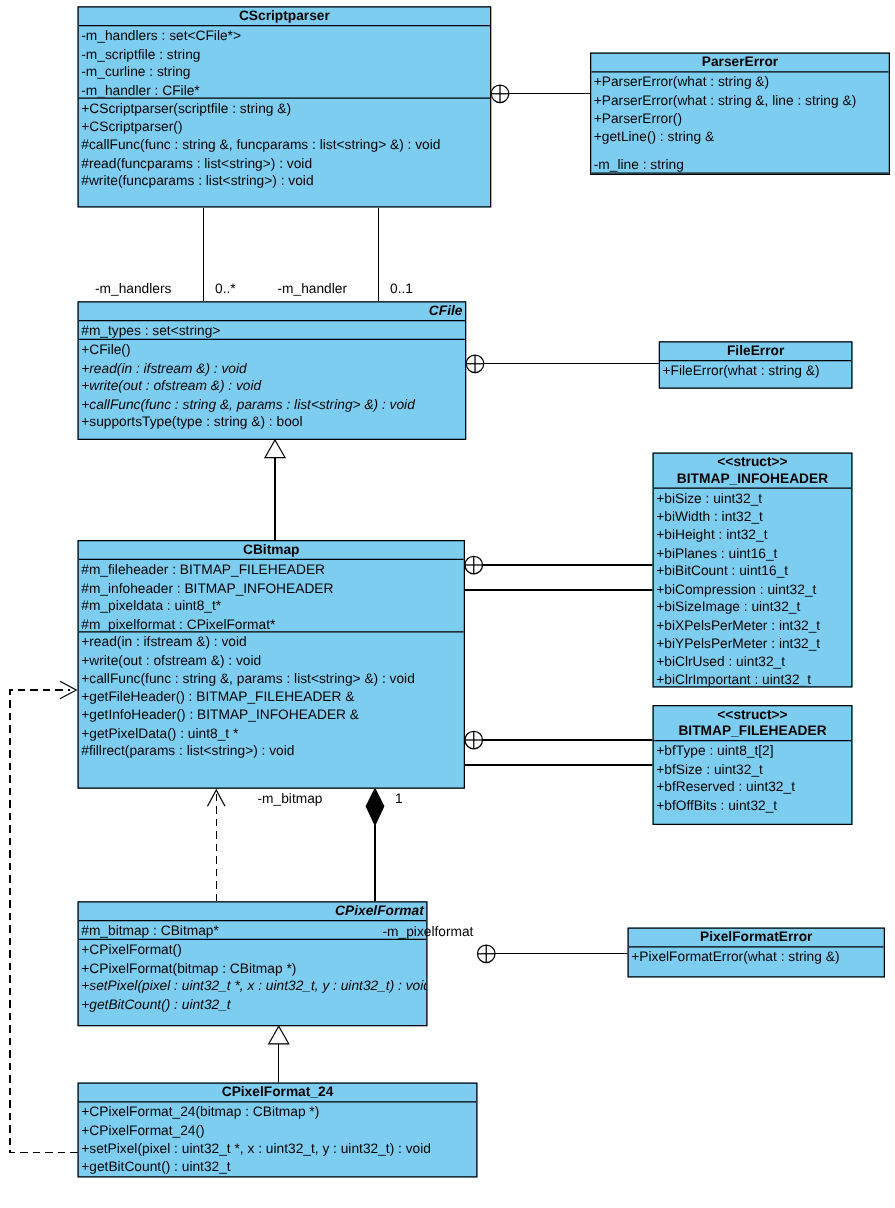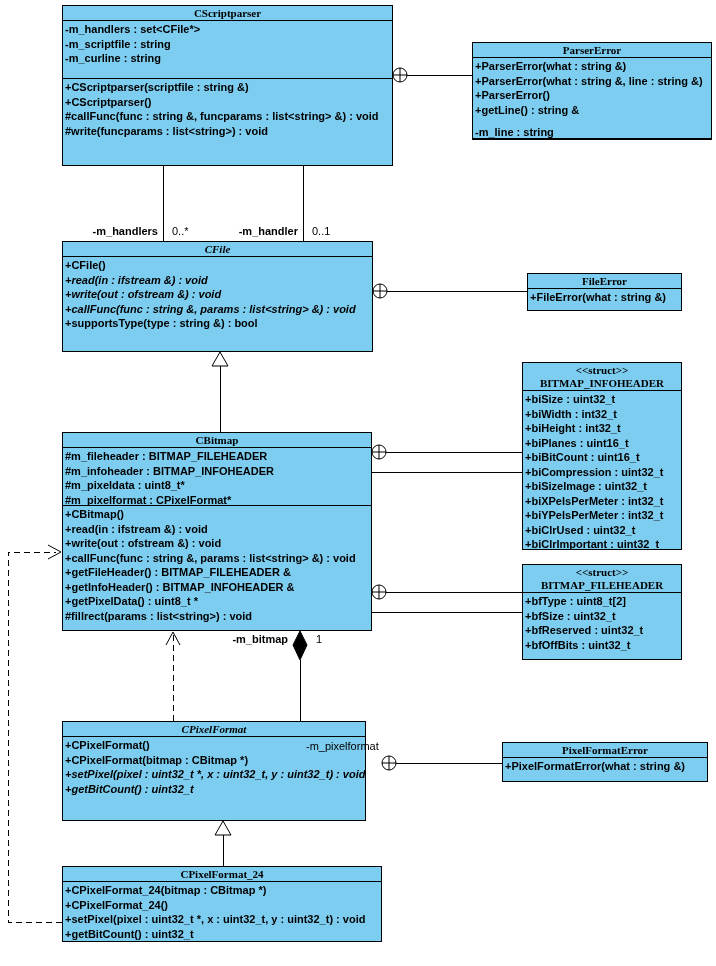--- a/index.html
+++ b/index.html
@@ -9,33 +9,33 @@
     font-size:11px; color:#000; overflow:hidden;
   }
   .wires { position:absolute; left:0; top:0; pointer-events:none; }
   .uml-class {
     position:absolute; box-sizing:border-box;
     background:#7DCDF0; border:1px solid #000;
     display:flex; flex-direction:column; overflow:hidden;
   }
   .uml-header {
     flex:0 0 auto; border-bottom:1px solid #000;
-    text-align:center; font-weight:bold; padding:1px 2px 0;font-family:Liberation Serif, serif;
+    text-align:center; font-weight:bold; padding:1px 2px 0;
   }
   .uml-name, .uml-stereotype { line-height:13px; white-space:nowrap; }
-  .abstract .uml-name { font-style:italic; }
+  .abstract .uml-name { font-style:italic;text-align:right; }
   .compartment {
     box-sizing:border-box; padding:1px 2px 0; overflow:hidden;
-    border-bottom:1px solid #000; flex:0 0 auto;font-weight:bold;
+    border-bottom:1px solid #000; flex:0 0 auto;
   }
   .compartment.last { border-bottom:none; flex:1 1 auto; }
   .member { line-height:14.5px; white-space:nowrap; }
   .member.italic { font-style:italic; }
   .edge-label { position:absolute; line-height:13px; white-space:nowrap; }
-  .ra { text-align:right;font-weight:bold; }
+  .ra { text-align:left; }
 </style>
 </head>
 <body>
 
 <div class="canvas">
 
   <svg class="wires" width="716" height="966" stroke="#000" stroke-width="1" fill="none">
 
     <g shape-rendering="crispEdges">
       <line x1="163" y1="166" x2="163" y2="241"></line>
@@ -106,25 +106,27 @@
   </svg>
 
   <div class="uml-class" style="left:62px;top:5px;width:331px;height:161px">
     <div class="uml-header">
       <div class="uml-name">CScriptparser</div>
     </div>
     <div class="compartment" style="height:58px">
         <div class="member">-m_handlers : set&lt;CFile*&gt;</div>
         <div class="member">-m_scriptfile : string</div>
         <div class="member">-m_curline : string</div>
+        <div class="member">-m_handler : CFile*</div>
       </div>
     <div class="compartment last">
         <div class="member">+CScriptparser(scriptfile : string &amp;)</div>
         <div class="member">+CScriptparser()</div>
         <div class="member">#callFunc(func : string &amp;, funcparams : list&lt;string&gt; &amp;) : void</div>
+        <div class="member">#read(funcparams : list&lt;string&gt;) : void</div>
         <div class="member">#write(funcparams : list&lt;string&gt;) : void</div>
       </div>
   </div>
 
   <div class="uml-class" style="left:472px;top:42px;width:240px;height:98px">
     <div class="uml-header">
       <div class="uml-name">ParserError</div>
     </div>
     <div class="compartment last">
         <div class="member">+ParserError(what : string &amp;)</div>
@@ -134,20 +136,23 @@
       </div>
     <div class="compartment" style="height:15px">
         <div class="member">-m_line : string</div>
       </div>
   </div>
 
   <div class="uml-class abstract" style="left:62px;top:241px;width:311px;height:111px">
     <div class="uml-header">
       <div class="uml-name">CFile</div>
     </div>
+    <div class="compartment" style="height:15px">
+        <div class="member">#m_types : set&lt;string&gt;</div>
+      </div>
     <div class="compartment last">
         <div class="member">+CFile()</div>
         <div class="member italic">+read(in : ifstream &amp;) : void</div>
         <div class="member italic">+write(out : ofstream &amp;) : void</div>
         <div class="member italic">+callFunc(func : string &amp;, params : list&lt;string&gt; &amp;) : void</div>
         <div class="member">+supportsType(type : string &amp;) : bool</div>
       </div>
   </div>
 
   <div class="uml-class" style="left:527px;top:273px;width:155px;height:38px">
@@ -163,21 +168,20 @@
     <div class="uml-header">
       <div class="uml-name">CBitmap</div>
     </div>
     <div class="compartment" style="height:58px">
         <div class="member">#m_fileheader : BITMAP_FILEHEADER</div>
         <div class="member">#m_infoheader : BITMAP_INFOHEADER</div>
         <div class="member">#m_pixeldata : uint8_t*</div>
         <div class="member">#m_pixelformat : CPixelFormat*</div>
       </div>
     <div class="compartment last">
-        <div class="member">+CBitmap()</div>
         <div class="member">+read(in : ifstream &amp;) : void</div>
         <div class="member">+write(out : ofstream &amp;) : void</div>
         <div class="member">+callFunc(func : string &amp;, params : list&lt;string&gt; &amp;) : void</div>
         <div class="member">+getFileHeader() : BITMAP_FILEHEADER &amp;</div>
         <div class="member">+getInfoHeader() : BITMAP_INFOHEADER &amp;</div>
         <div class="member">+getPixelData() : uint8_t *</div>
         <div class="member">#fillrect(params : list&lt;string&gt;) : void</div>
       </div>
   </div>
 
@@ -207,24 +211,27 @@
       <div class="uml-name">BITMAP_FILEHEADER</div>
     </div>
     <div class="compartment last">
         <div class="member">+bfType : uint8_t[2]</div>
         <div class="member">+bfSize : uint32_t</div>
         <div class="member">+bfReserved : uint32_t</div>
         <div class="member">+bfOffBits : uint32_t</div>
       </div>
   </div>
 
-  <div class="uml-class abstract" style="left:62px;top:721px;width:304px;height:100px">
+  <div class="uml-class abstract" style="left:62px;top:721px;width:280px;height:100px">
     <div class="uml-header">
       <div class="uml-name">CPixelFormat</div>
     </div>
+    <div class="compartment" style="height:15px">
+        <div class="member">#m_bitmap : CBitmap*</div>
+      </div>
     <div class="compartment last">
         <div class="member">+CPixelFormat()</div>
         <div class="member">+CPixelFormat(bitmap : CBitmap *)</div>
         <div class="member italic">+setPixel(pixel : uint32_t *, x : uint32_t, y : uint32_t) : void</div>
         <div class="member italic">+getBitCount() : uint32_t</div>
       </div>
   </div>
 
   <div class="uml-class" style="left:502px;top:742px;width:206px;height:40px">
     <div class="uml-header">

